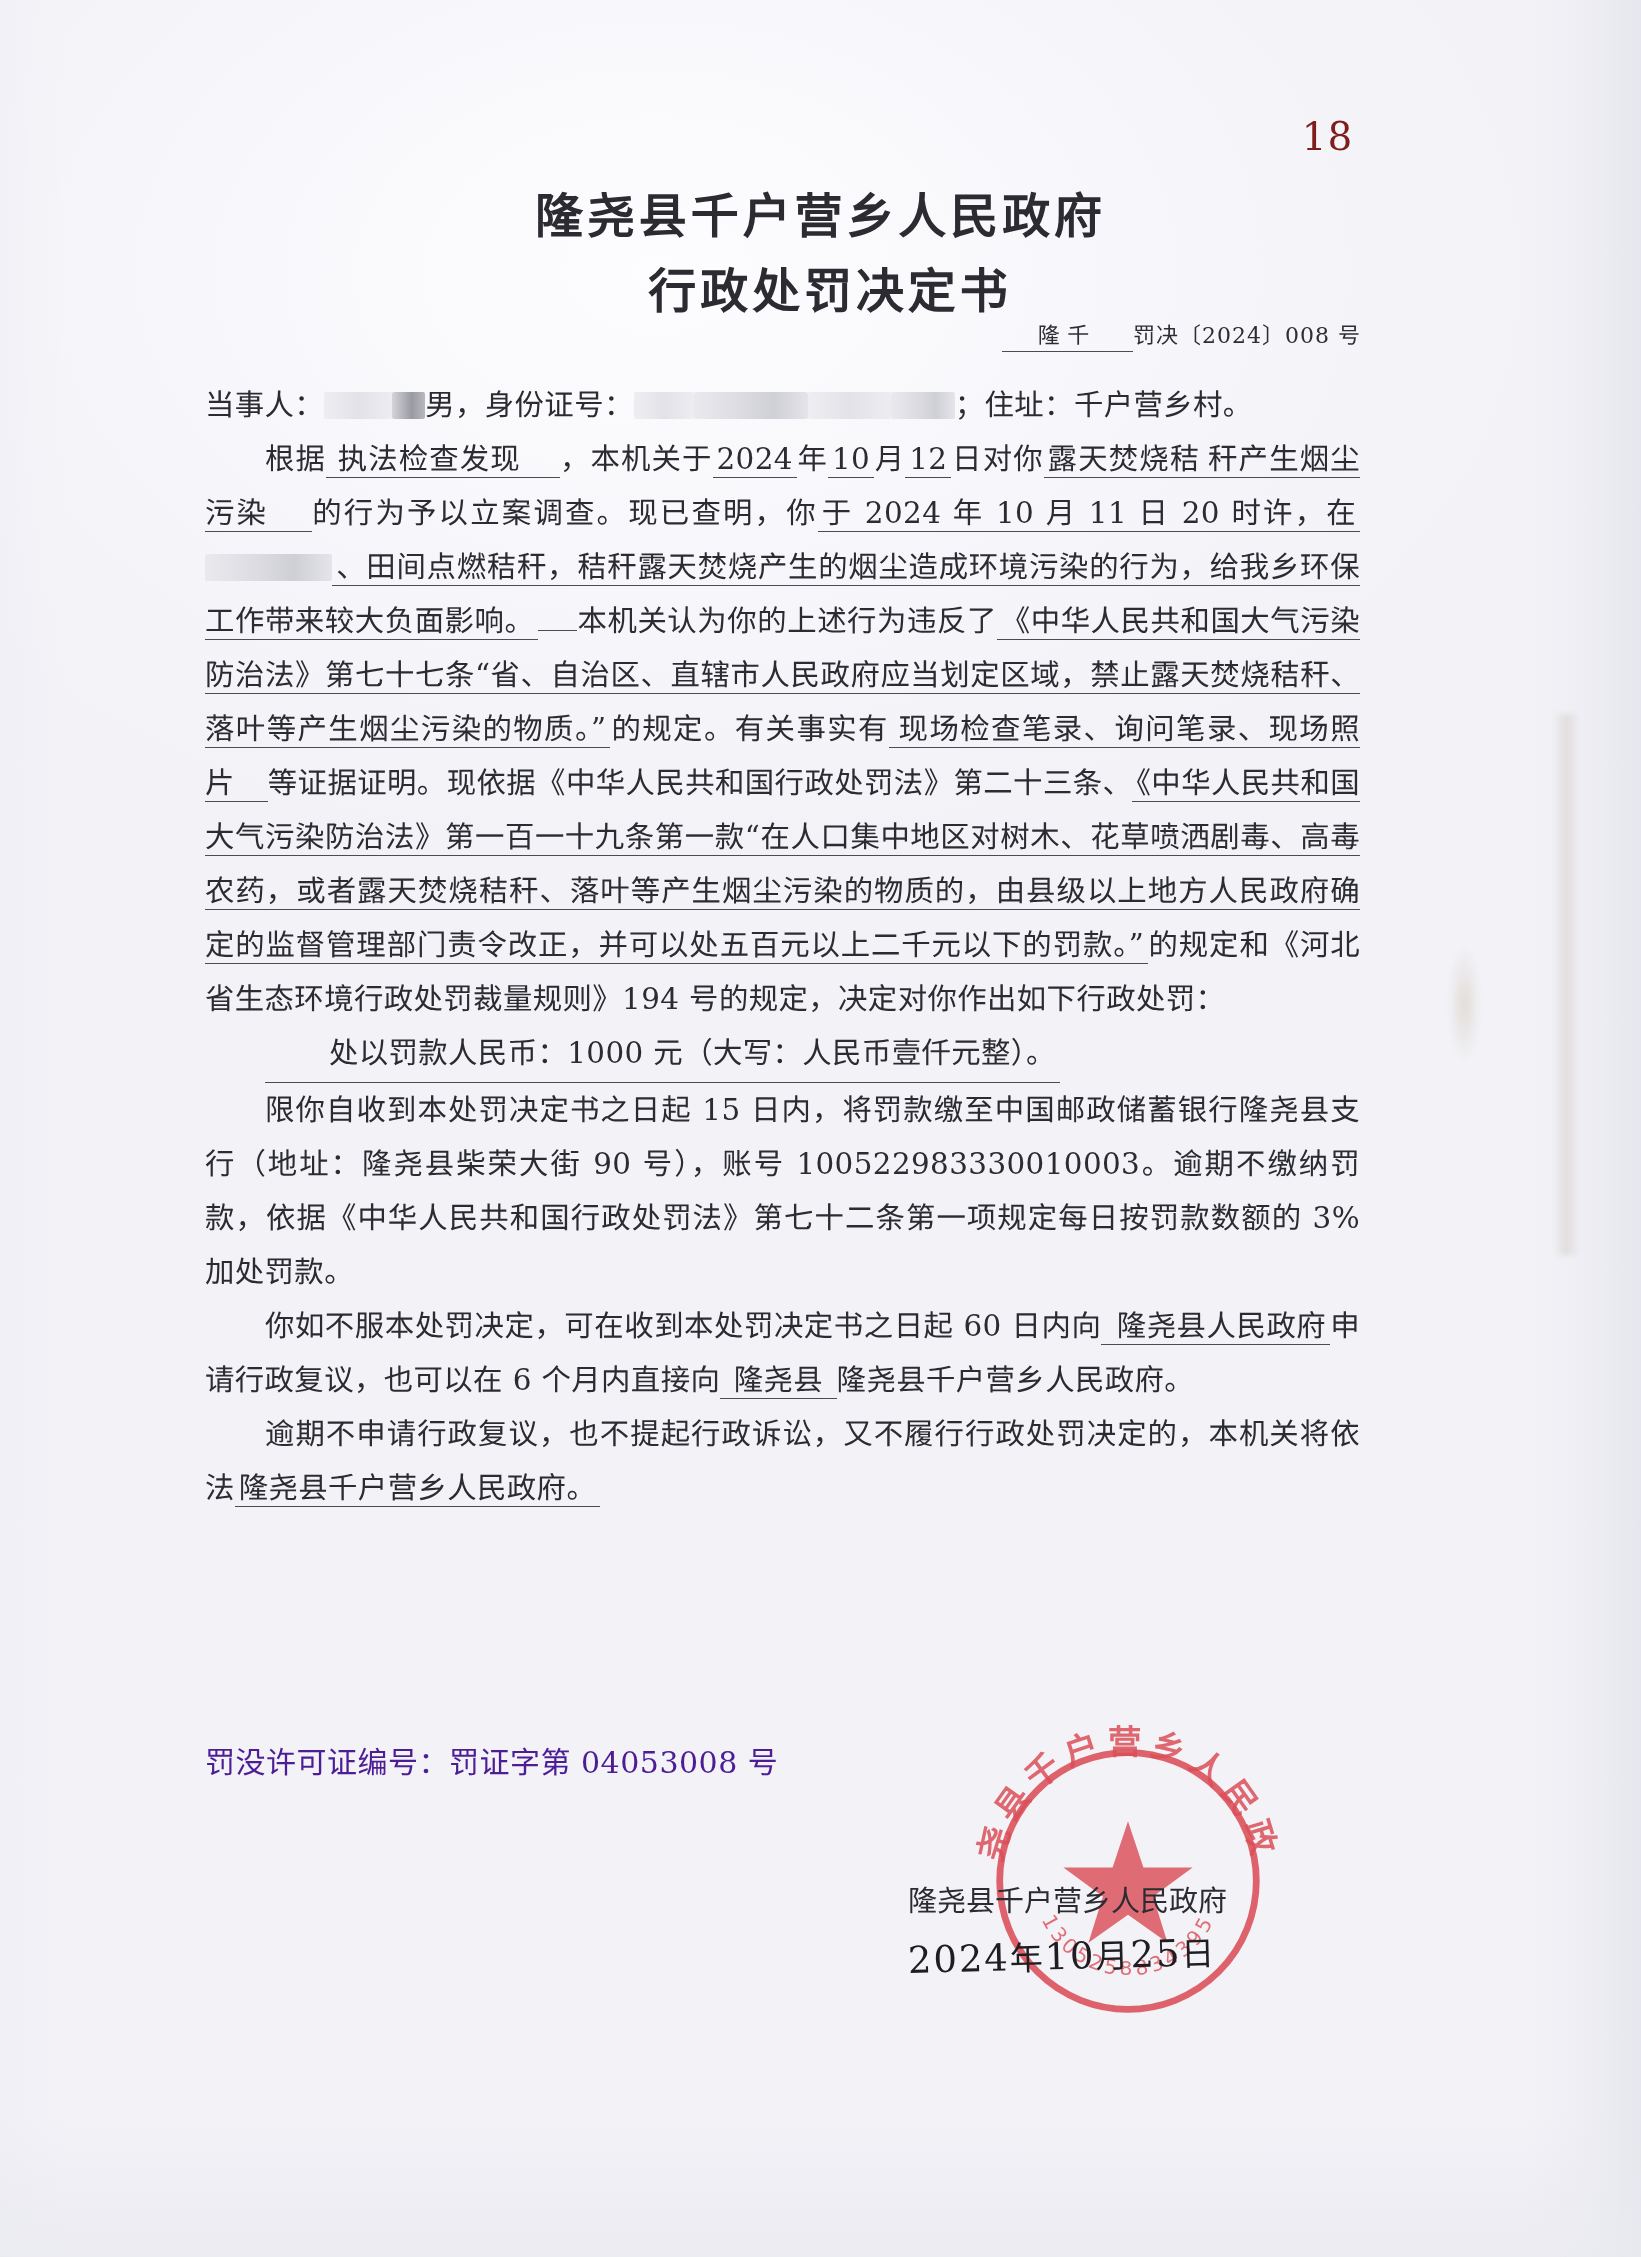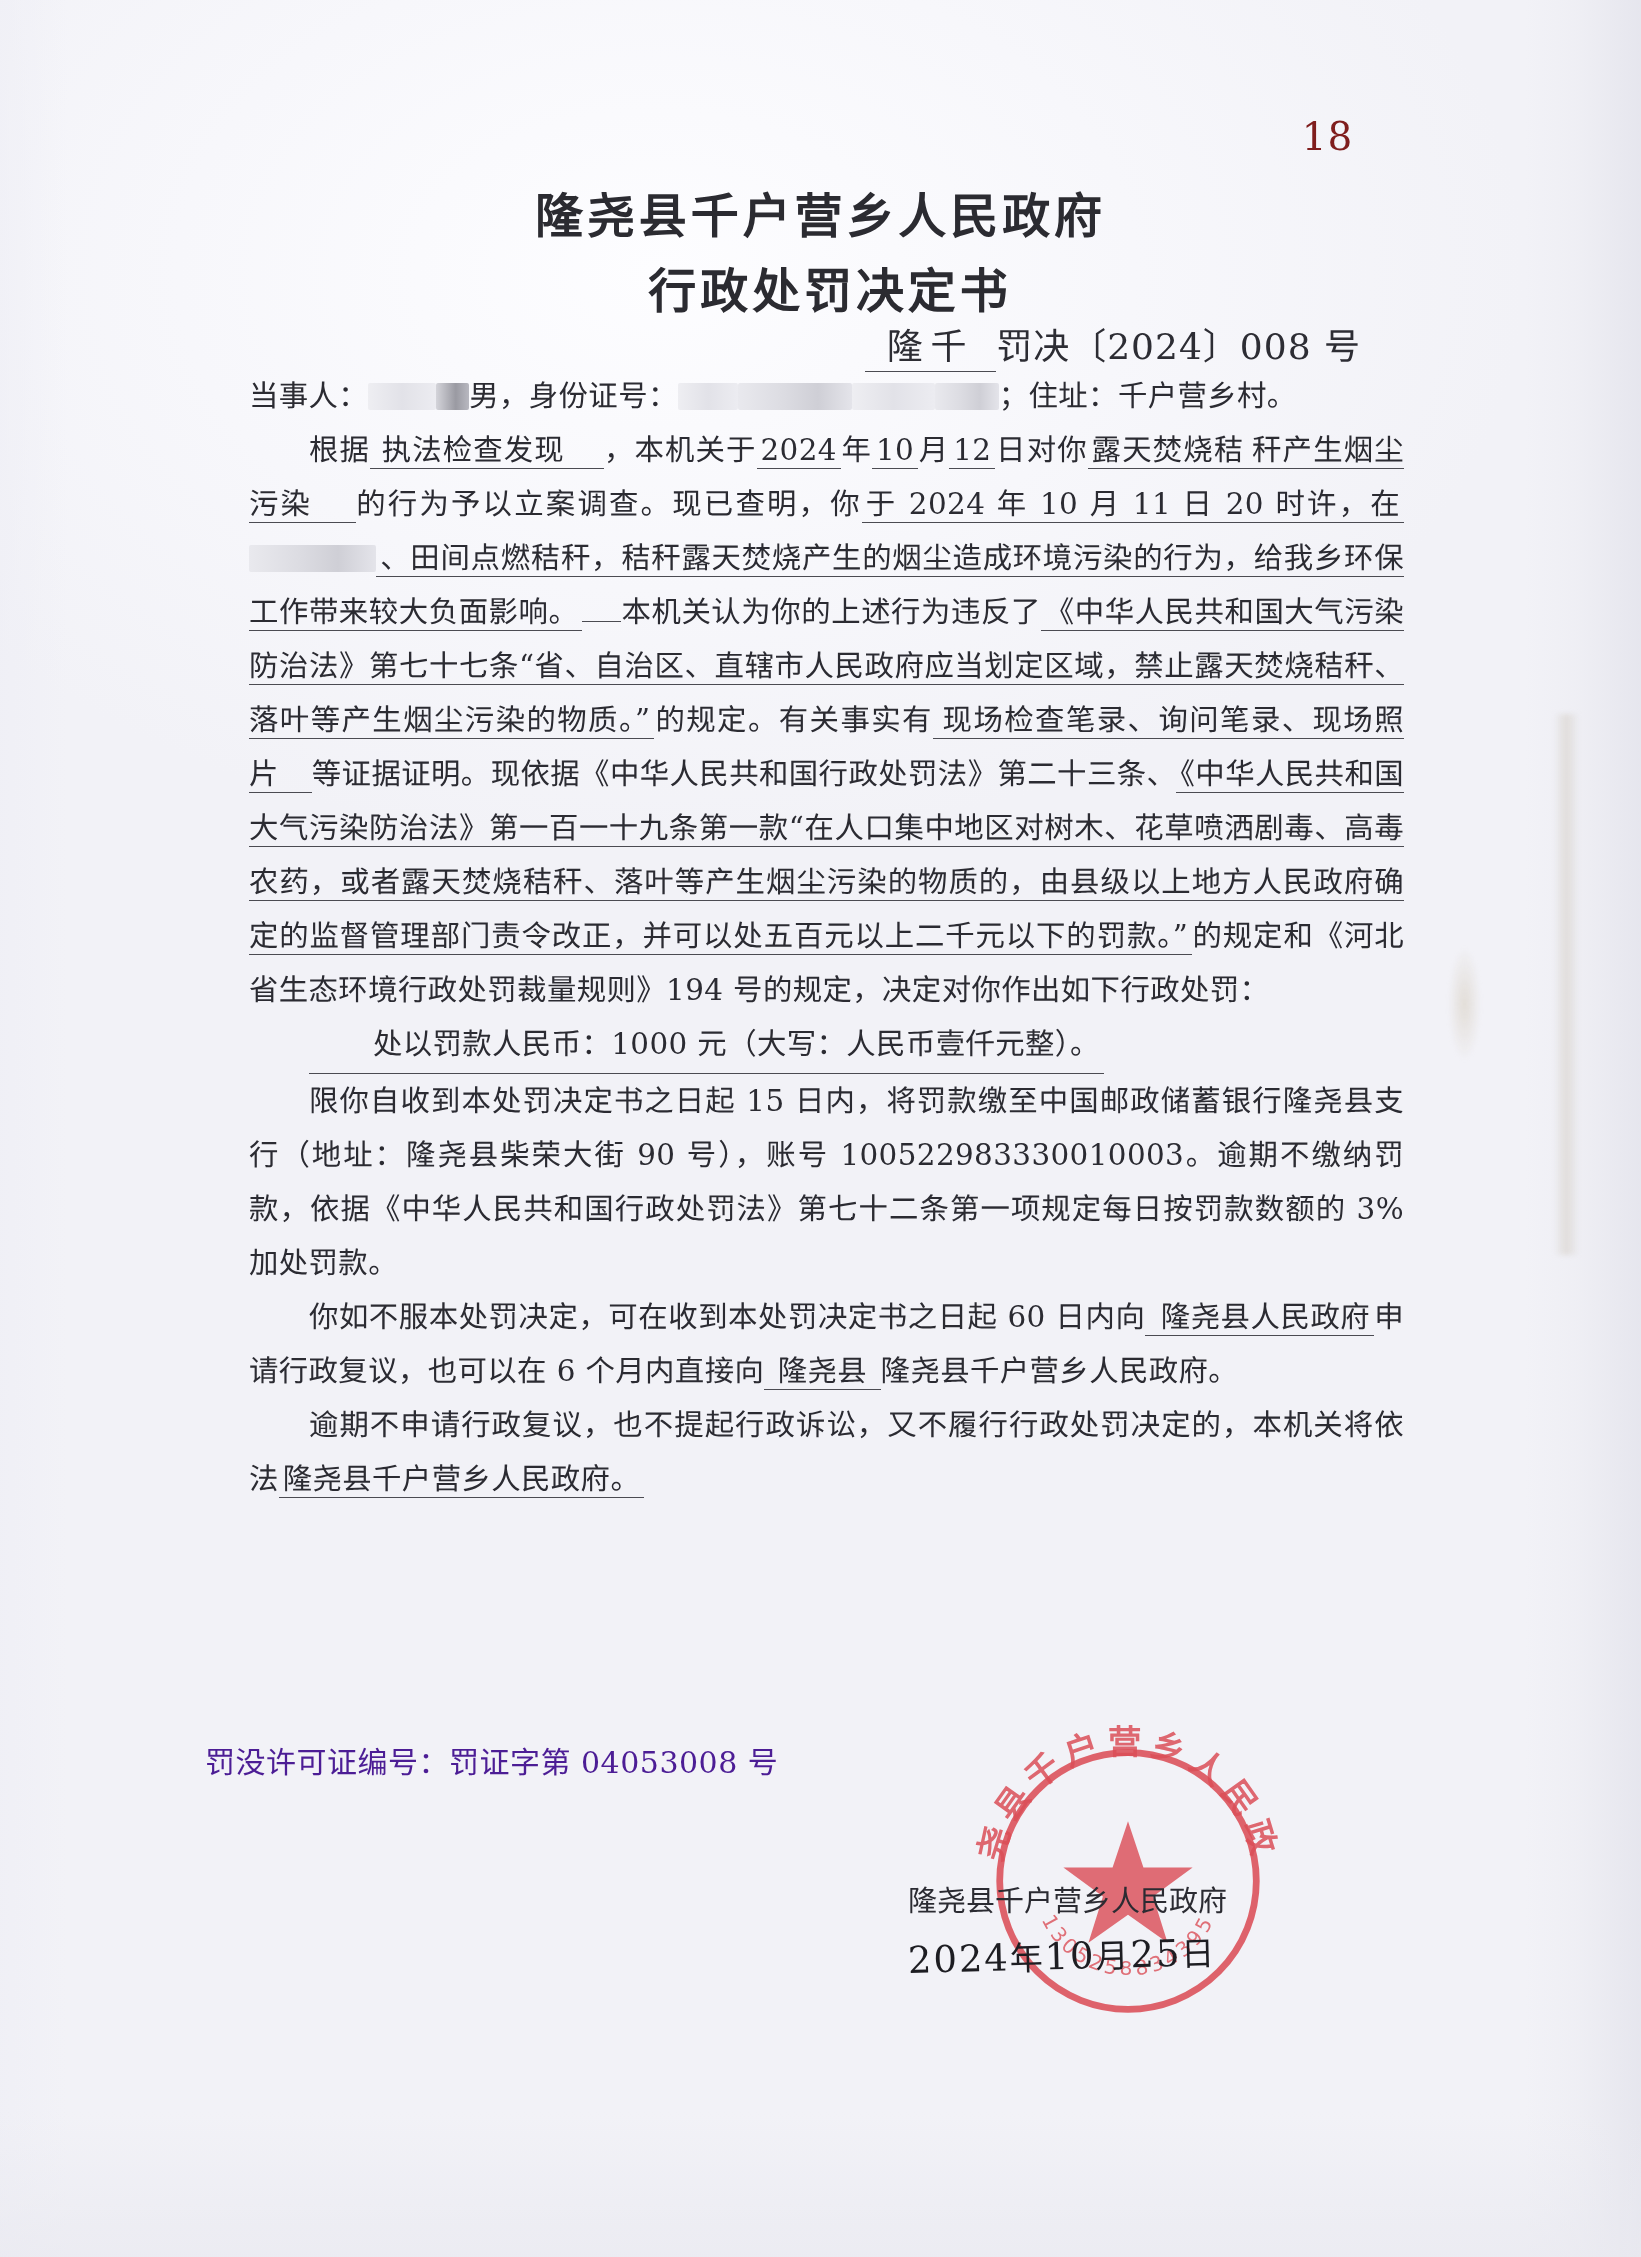--- a/index.html
+++ b/index.html
@@ -79,44 +79,43 @@
   .doc-title .t-line.second{
     padding-left:19px;
   }
 
   .doc-number{
     position:absolute;
     left:0;top:317px;width:1641px;
     text-align:right;
     padding-right:280px;
     box-sizing:border-box;
-    font-size:36px;
+    font-size:22px;
     letter-spacing:1px;
     color:#2d2d34;
   }
   .doc-number .ul{
     display:inline-block;
     min-width:116px;
     text-align:center;
     border-bottom:1.9px solid #4b4b52;
     padding:0 7.7px 1.9px 7.7px;
     letter-spacing:7.7px;
   }
 
   .body-text{
     position:absolute;
-    left:205px;top:369px;
+    left:205px;top:378px;
     width:1155px;
     font-size:29.4px;
     line-height:54px;
     color:#2b2b32;
     text-align:justify;
     text-justify:inter-ideograph;
     letter-spacing:0.4px;
-    margin-left:44px;
   }
   .body-text p{margin:0;padding:0;}
   .indent{text-indent:60px;}
 
   
   .ul{
     border-bottom:1.7px solid #4b4b52;
     padding:0 3.9px 1px 3.9px;
   }
   .spacer-ul{

